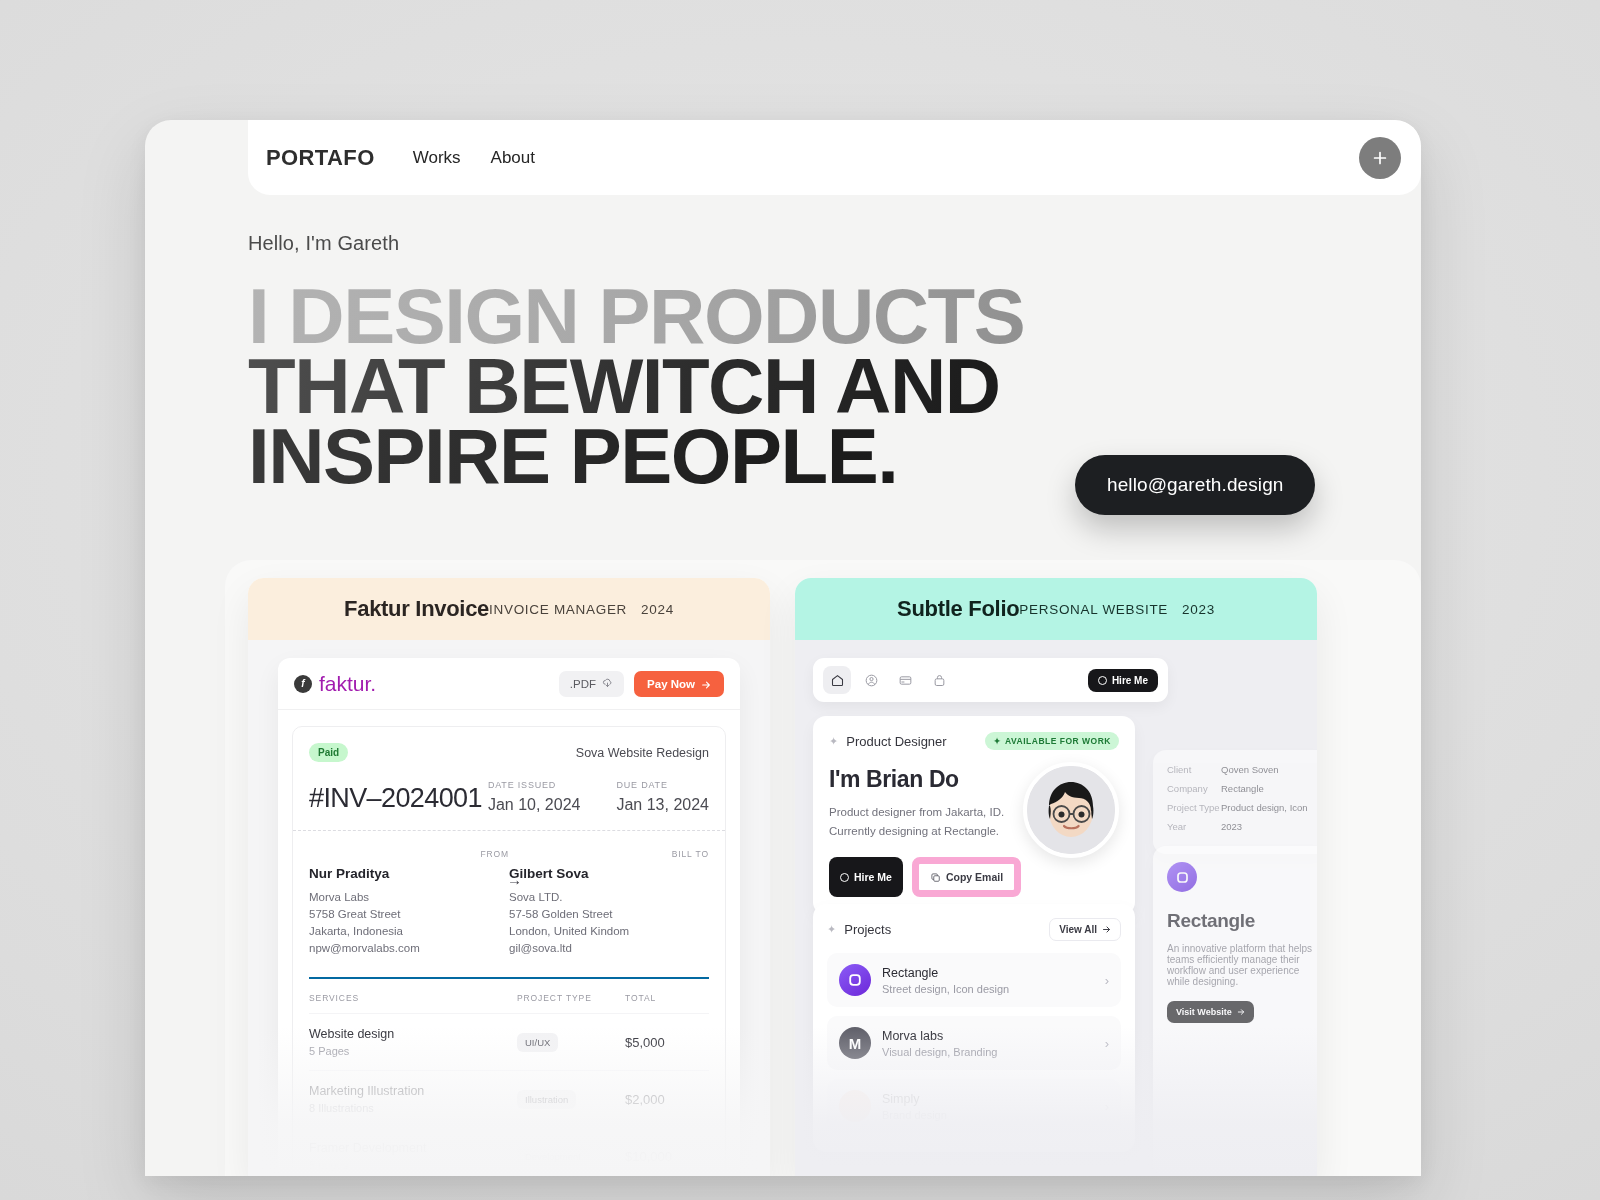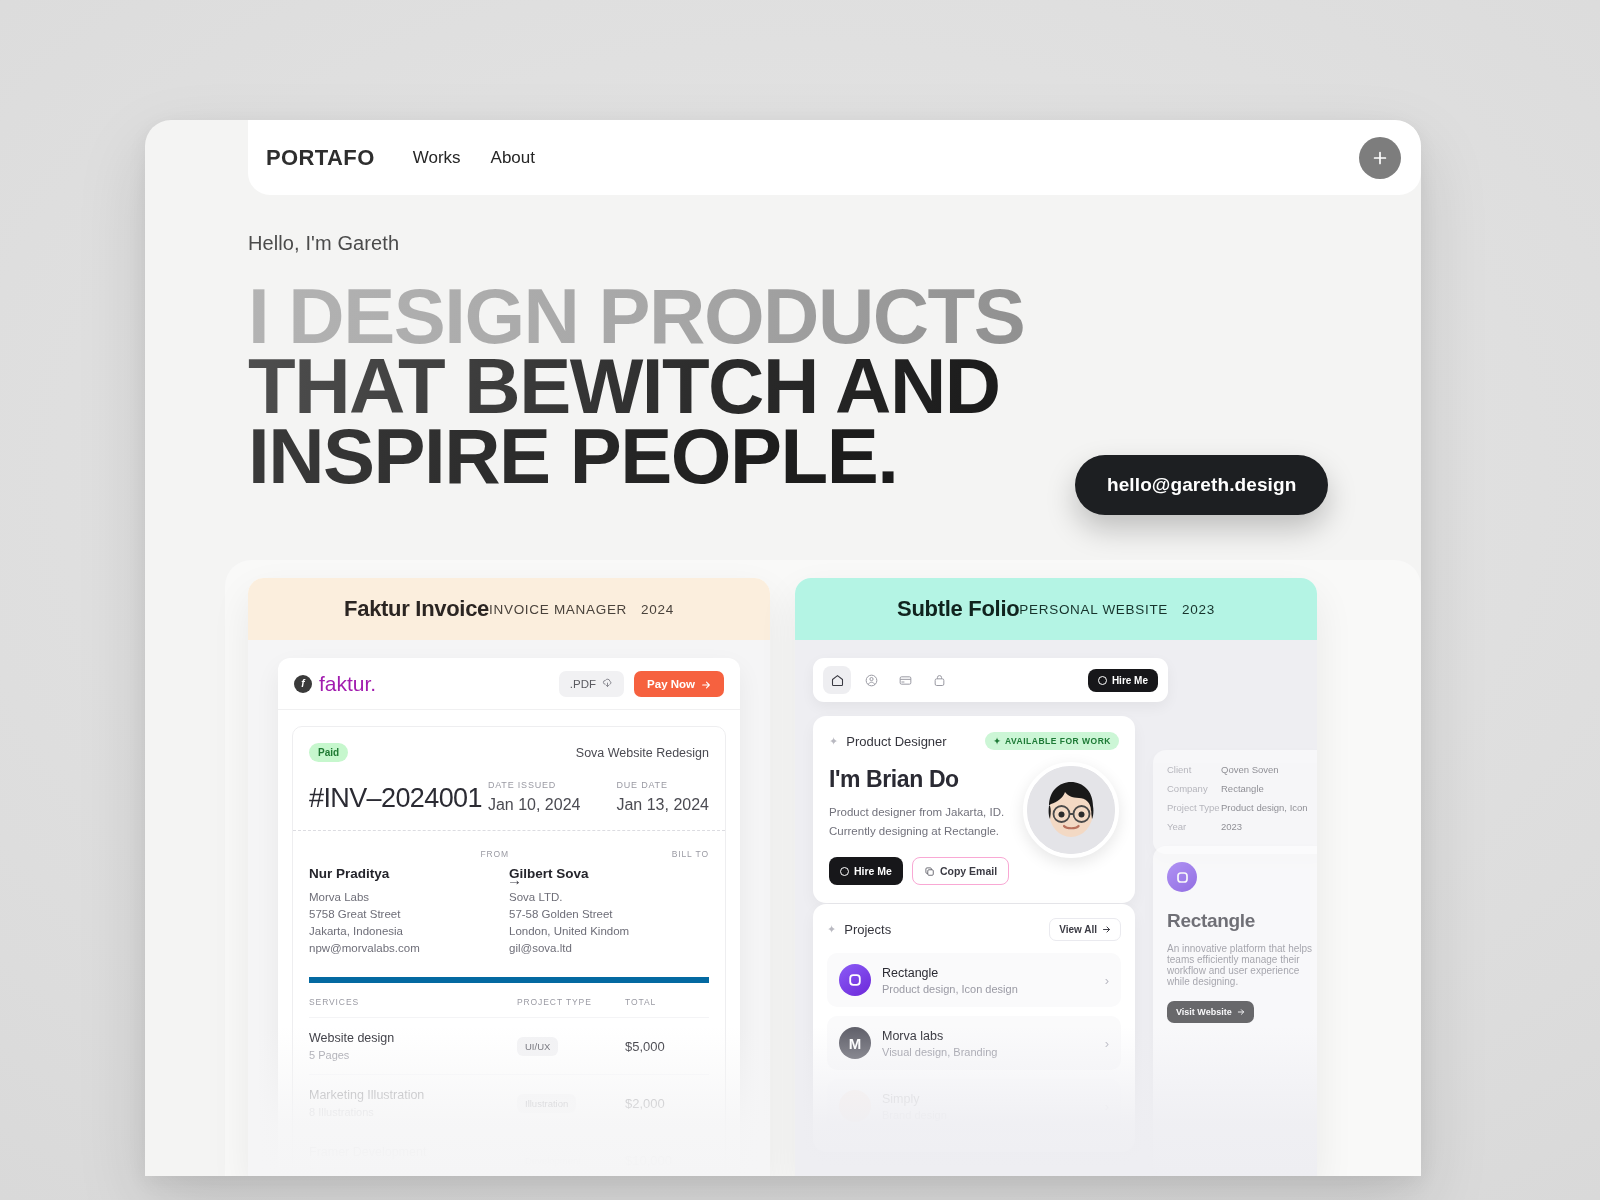--- a/index.html
+++ b/index.html
@@ -69,21 +69,21 @@
   .hl3 {
     background: linear-gradient(100deg,#3a3a3a 0%,#1d1d1d 45%,#111111 100%);
     -webkit-background-clip: text; background-clip: text; color: transparent;
   }
   #email-pill {
     position: absolute; left: 930px; top: 335px;
     height: 60px; padding: 0 32px;
     background: #1d1f22; color: #ffffff;
     border-radius: 32px;
     display: flex; align-items: center; justify-content: center;
-    font-size: 19px; font-weight: 700; letter-spacing: .1px;
+    font-size: 19px; font-weight: 400; letter-spacing: .1px;
     box-shadow: 0 14px 30px rgba(0,0,0,.22);
     cursor: pointer; white-space: nowrap;
   }
 
   
   #works-shell {
     position: absolute; left: 80px; top: 440px;
     width: 1196px; height: 616px;
     background: rgba(255,255,255,.42);
     border-radius: 26px 26px 0 0;
@@ -180,21 +180,21 @@
   .ft-col { width: 50%; }
   .ft-lbl { font-size: 8.5px; letter-spacing: .9px; color: #9a9aa3; margin-bottom: 7px; text-align: right; }
   .ft-name { font-size: 13.5px; font-weight: 700; color: #24242b; margin-bottom: 8px; }
   .ft-line { font-size: 11.5px; color: #6e6e78; line-height: 17px; }
   .ft-arrow {
     position: absolute; left: 198px; top: 40px;
     color: #3d3d45; font-size: 15px;
   }
 
   .svc-head {
-    display: flex; border-top: 6px solid #0369a1;
+    display: flex; border-top: 2px solid #0369a1;
     padding: 14px 0 10px 0;
   }
   .svc-head span { font-size: 8.5px; letter-spacing: .9px; color: #9a9aa3; }
   .c1 { width: 52%; } .c2 { width: 27%; } .c3 { width: 21%; }
   .svc-row { display: flex; align-items: center; padding: 13px 0; border-top: 1px solid #f4f4f6; }
   .svc-name { font-size: 12.5px; color: #2c2c34; font-weight: 500; }
   .svc-sub { font-size: 11px; color: #9c9ca5; margin-top: 4px; }
   .svc-type {
     display: inline-block; background: #f2f2f4; color: #5d5d66;
     font-size: 9.5px; padding: 4px 8px; border-radius: 6px;
@@ -240,21 +240,21 @@
   }
   .pf-name { font-size: 23px; font-weight: 700; color: #2a2a33; letter-spacing: -.4px; margin-bottom: 10px; }
   .pf-desc { font-size: 11.5px; color: #72727c; line-height: 19px; }
   .pf-btns { display: flex; gap: 9px; margin-top: 16px; }
   .btn-dark {
     background: #17171a; color: #fff; border-radius: 8px;
     padding: 7px 11px; font-size: 10.5px; font-weight: 600;
     display: flex; align-items: center; gap: 5px; cursor: pointer;
   }
   .btn-light {
-    background: #fff; border: 1px solid #f9a8d4; color: #3b3b44;
+    background: #fff; border: 7px solid #f9a8d4; color: #3b3b44;
     border-radius: 8px; padding: 7px 11px; font-size: 10.5px; font-weight: 600;
     display: flex; align-items: center; gap: 5px; cursor: pointer;
   }
   #pf-avatar {
     position: absolute; right: 16px; top: 46px;
     width: 96px; height: 96px; border-radius: 50%;
     background: #e2e2e6; border: 4px solid #fff;
     box-shadow: 0 5px 16px rgba(0,0,0,.1);
     overflow: hidden;
   }
@@ -561,21 +561,21 @@
             </div>
 
             <div class="prj-item">
               <div class="prj-logo logo-rect">
                 <svg width="16" height="16" viewBox="0 0 16 16">
                   <rect x="3.2" y="3.2" width="9.6" height="9.6" rx="3" fill="none" stroke="#fff" stroke-width="1.8"></rect>
                 </svg>
               </div>
               <div>
                 <div class="prj-n">Rectangle</div>
-                <div class="prj-s">Product design, Icon design</div>
+                <div class="prj-s">Street design, Icon design</div>
               </div>
               <div class="chev">›</div>
             </div>
 
             <div class="prj-item">
               <div class="prj-logo logo-morva">M</div>
               <div>
                 <div class="prj-n">Morva labs</div>
                 <div class="prj-s">Visual design, Branding</div>
               </div>

